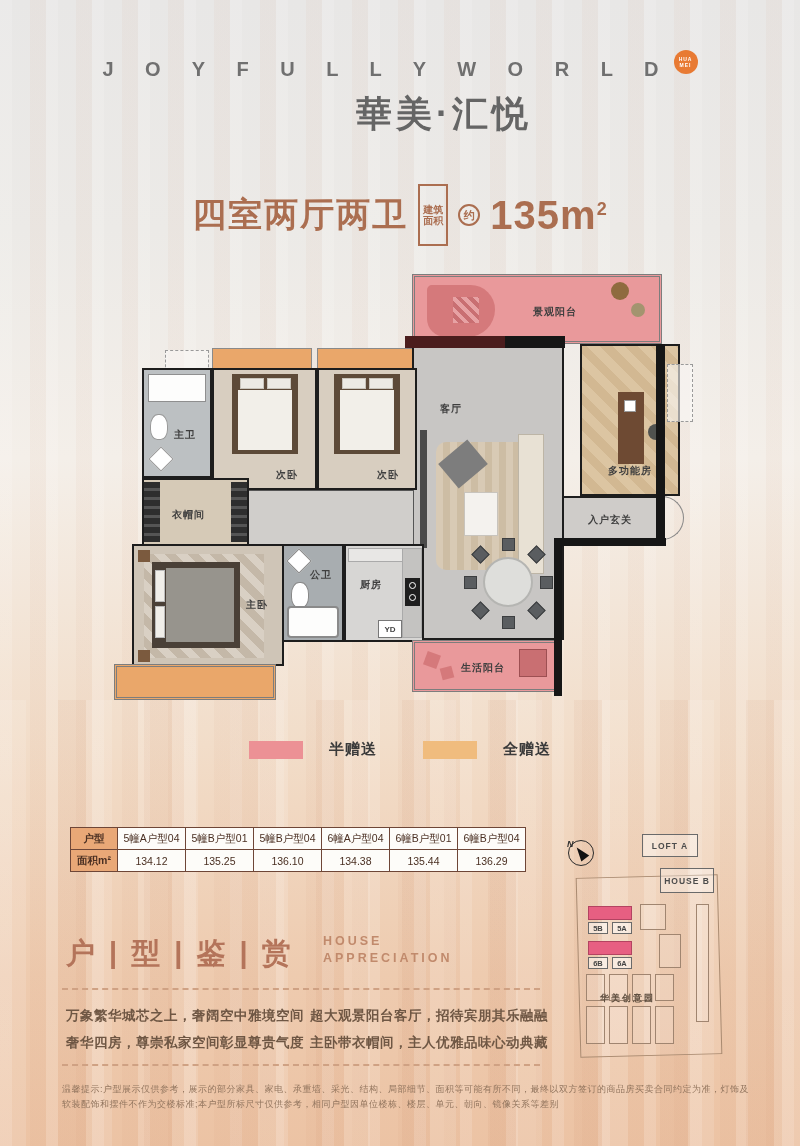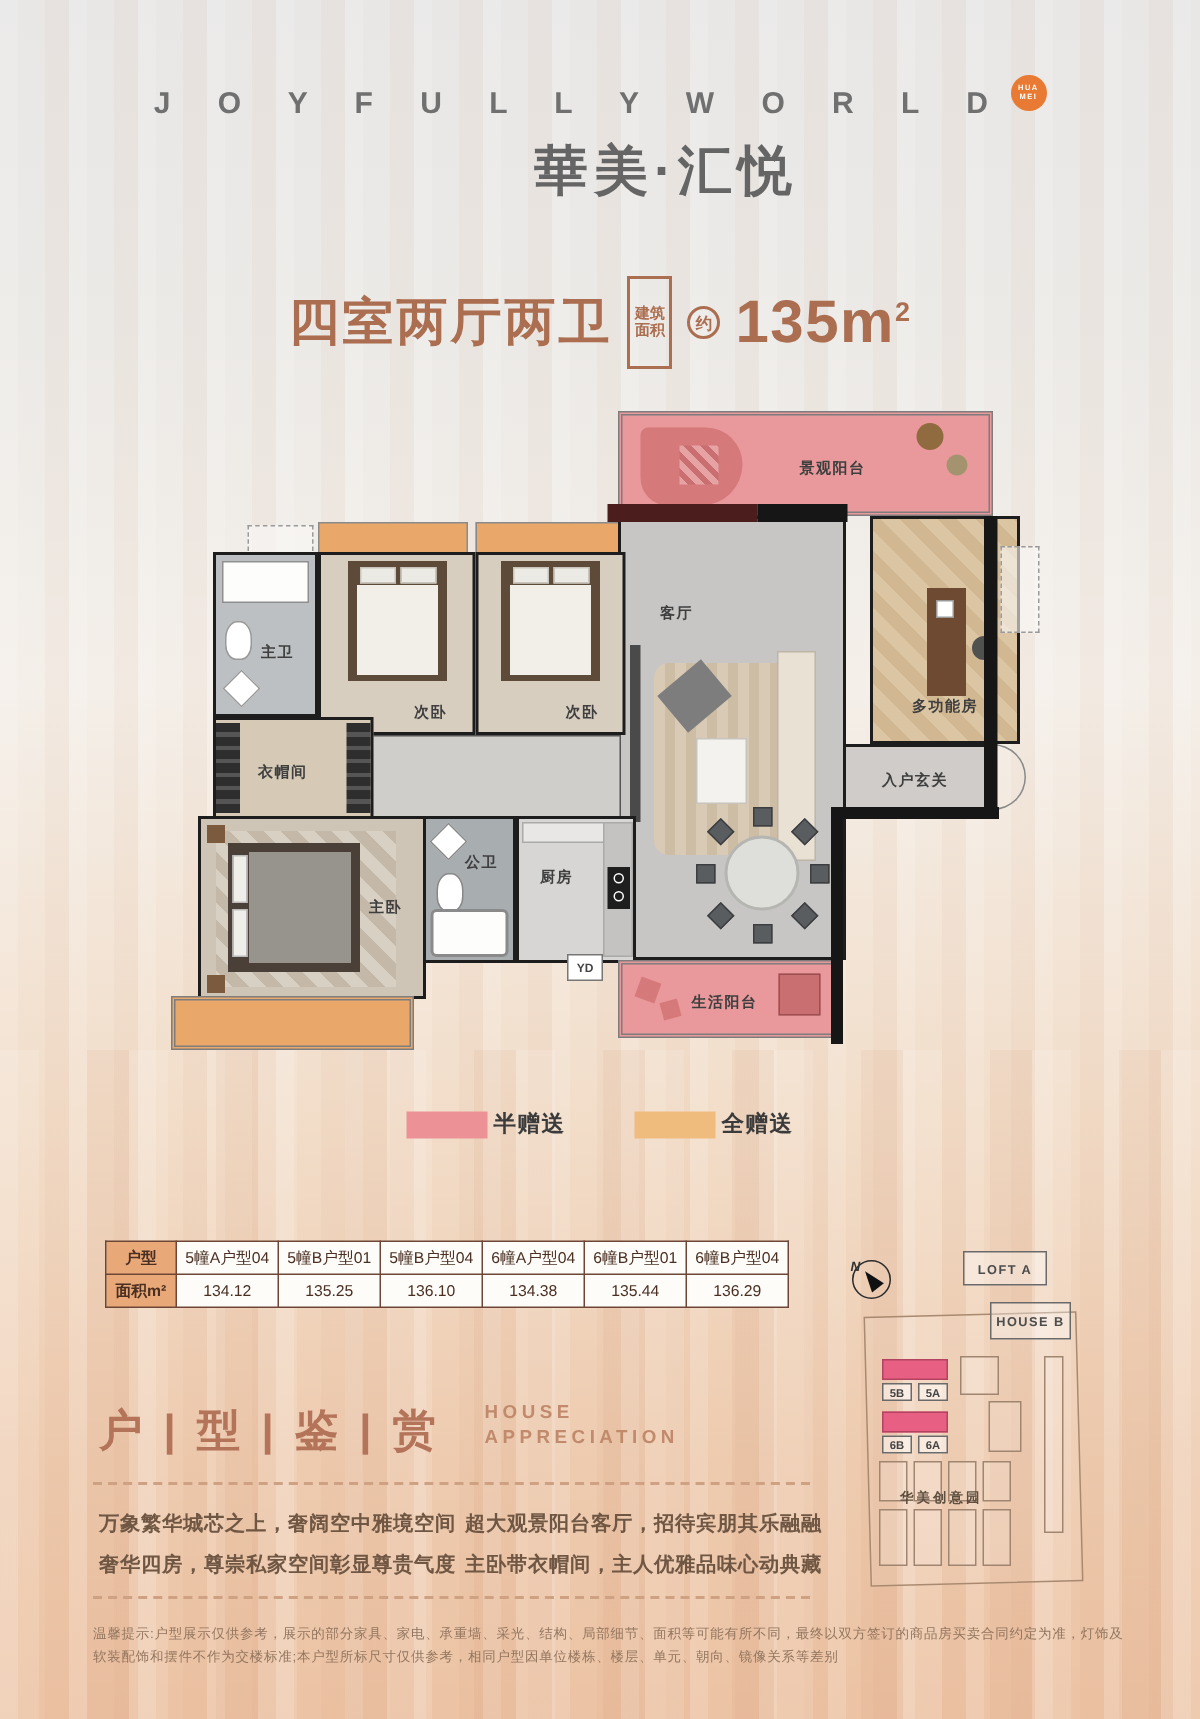--- a/index.html
+++ b/index.html
@@ -35,21 +35,21 @@
   .balcony { border:3px double #7d7d7d; }
   .rlabel { position:absolute; font-size:10px; font-weight:700; color:#3f3f3f; letter-spacing:1px; white-space:nowrap; z-index:5; }
   .furn { position:absolute; }
   .wallseg { position:absolute; background:#161616; z-index:4; }
   .chair { position:absolute; width:13px; height:13px; background:#5a5d60; border:1px solid #3c3e40; }
   .arc { position:absolute; width:22px; height:22px; border-top:1px solid #888; border-right:1px solid #888; border-radius:0 100% 0 0; }
   .dash-box { position:absolute; border:1px dashed #9a9a9a; background:rgba(250,249,247,.6); }
 
   
   .legend { position:absolute; top:740px; left:0; width:100%; display:flex; justify-content:center; align-items:center; gap:46px; }
-  .legend .item { display:flex; align-items:center; gap:4px; }
+  .legend .item { display:flex; align-items:center; gap:26px; }
   .swatch { width:54px; height:18px; }
   .legend .lab { font-size:15px; font-weight:700; color:#3b3b3b; letter-spacing:1px; }
 
   
   table.spec { position:absolute; left:70px; top:827px; border-collapse:collapse; }
   table.spec td { border:1.5px solid #6e4637; font-size:10.5px; color:#4a2f22; text-align:center;
     height:22px; width:68px; background:#fdfcf9; padding:0 1px; }
   table.spec td.h { background:#e9a877; font-weight:700; width:47px; }
 
   
@@ -189,21 +189,21 @@
       <div class="furn" style="left:3px;top:60px;width:52px;height:32px;background:#fdfdfc;border:2px solid #8a8a8a;border-radius:4px;"></div>
     </div>
 
     <div class="room" style="left:235px;top:276px;width:80px;height:98px;background:#d7d6d4;">
       <span class="rlabel" style="left:14px;top:32px;">厨房</span>
       <div class="furn" style="left:2px;top:2px;width:74px;height:14px;background:#e8e7e5;border:1px solid #aaa;"></div>
       <div class="furn" style="left:56px;top:2px;width:20px;height:90px;background:#c4c3c1;border:1px solid #aaa;"></div>
       <div class="furn" style="left:59px;top:32px;width:15px;height:28px;background:#1e1e1e;"></div>
       <div class="furn" style="left:63px;top:36px;width:7px;height:7px;border-radius:50%;border:1px solid #fff;"></div>
       <div class="furn" style="left:63px;top:48px;width:7px;height:7px;border-radius:50%;border:1px solid #fff;"></div>
-      <div class="furn" style="left:32px;top:90px;width:24px;height:18px;background:#fff;border:1px solid #777;font-size:8px;font-weight:700;color:#444;display:flex;align-items:center;justify-content:center;">
+      <div class="furn" style="left:32px;top:74px;width:24px;height:18px;background:#fff;border:1px solid #777;font-size:8px;font-weight:700;color:#444;display:flex;align-items:center;justify-content:center;">
         <span>YD</span>
       </div>
     </div>
 
     <div class="room balcony" style="left:303px;top:372px;width:147px;height:52px;background:#e9999b;">
       <span class="rlabel" style="left:46px;top:18px;">生活阳台</span>
       <div class="furn" style="left:10px;top:10px;width:14px;height:14px;background:#d5797b;transform:rotate(20deg);"></div>
       <div class="furn" style="left:26px;top:24px;width:12px;height:12px;background:#d5797b;transform:rotate(-15deg);"></div>
       <div class="furn" style="left:104px;top:6px;width:28px;height:28px;background:#c96f72;border:1px solid #9d4f52;"></div>
     </div>

